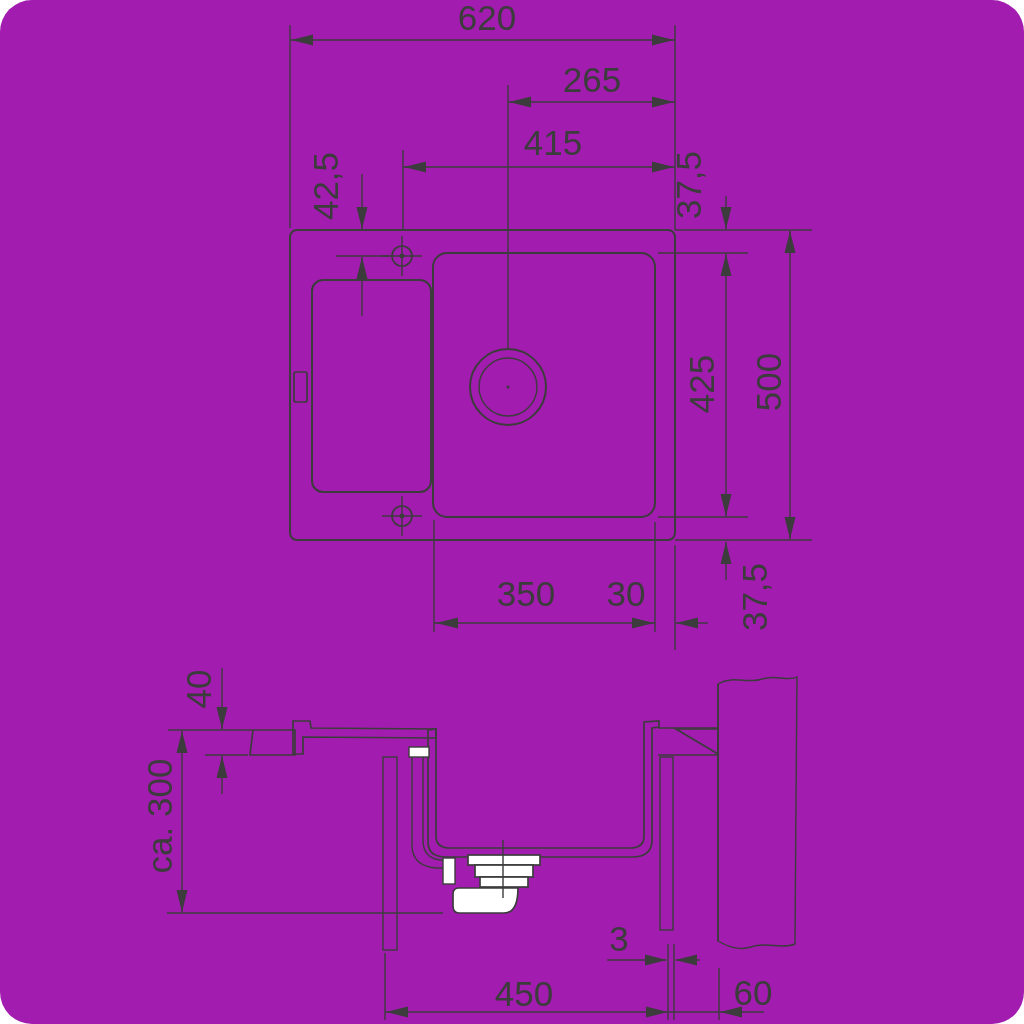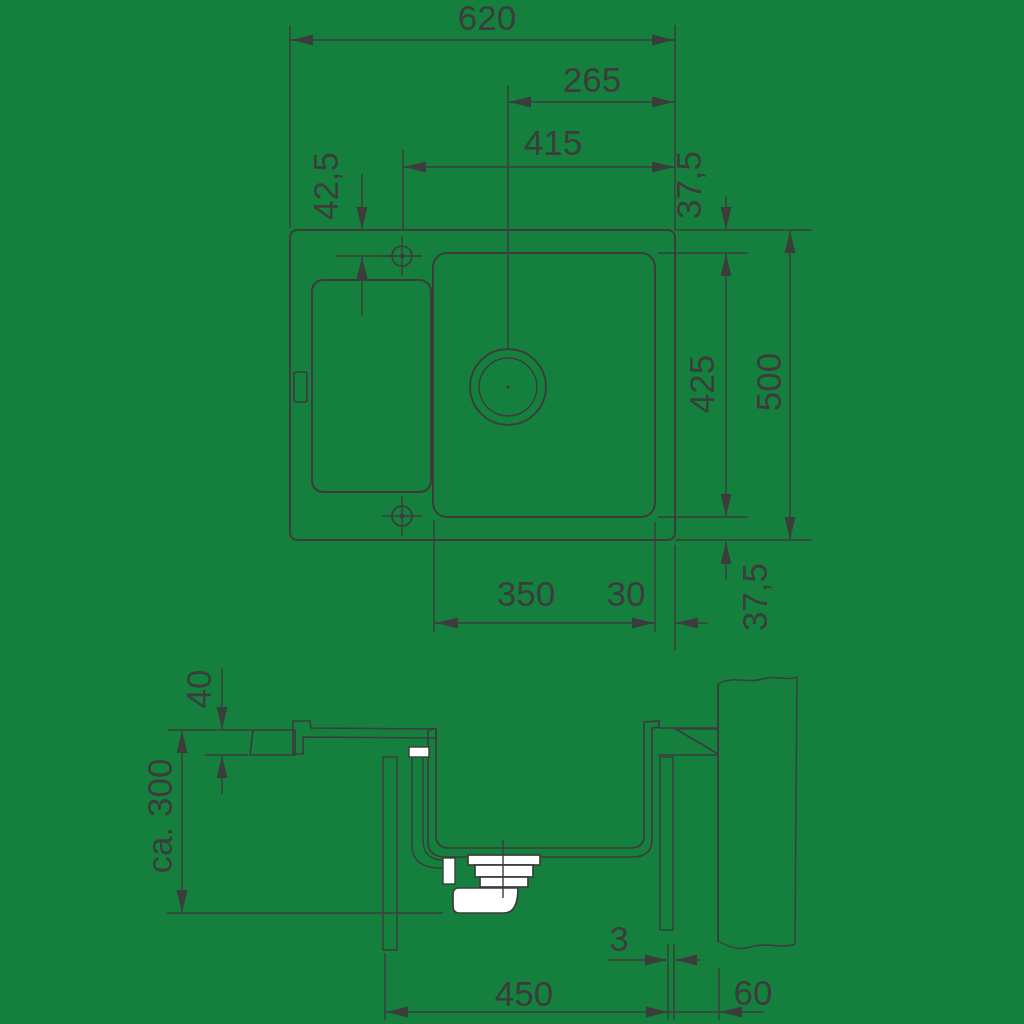--- a/index.html
+++ b/index.html
@@ -1,17 +1,17 @@
 <!DOCTYPE html>
 <html><head>
 <meta charset="utf-8">
 <style>
   html,body{margin:0;padding:0;background:#ffffff;}
-  .canvas{position:relative;width:1024px;height:1024px;background:#15803d;overflow:hidden;
-          font-family:"Liberation Sans", sans-serif;}
+  .canvas{position:relative;width:1024px;height:1024px;background:#a21caf;overflow:hidden;
+          font-family:"Liberation Sans", sans-serif;border-radius:32px;}
   svg{position:absolute;left:0;top:0;}
   text{font-family:"Liberation Sans", sans-serif;font-size:35px;fill:#3c3c3c;}
   .thin{stroke:#3c3c3c;stroke-width:1.4;fill:none;}
   .main{stroke:#3c3c3c;stroke-width:2;fill:none;}
   .mid{stroke:#3c3c3c;stroke-width:1.7;fill:none;}
   .arrow{fill:#3c3c3c;stroke:none;}
 </style>
 </head>
 <body>
 

